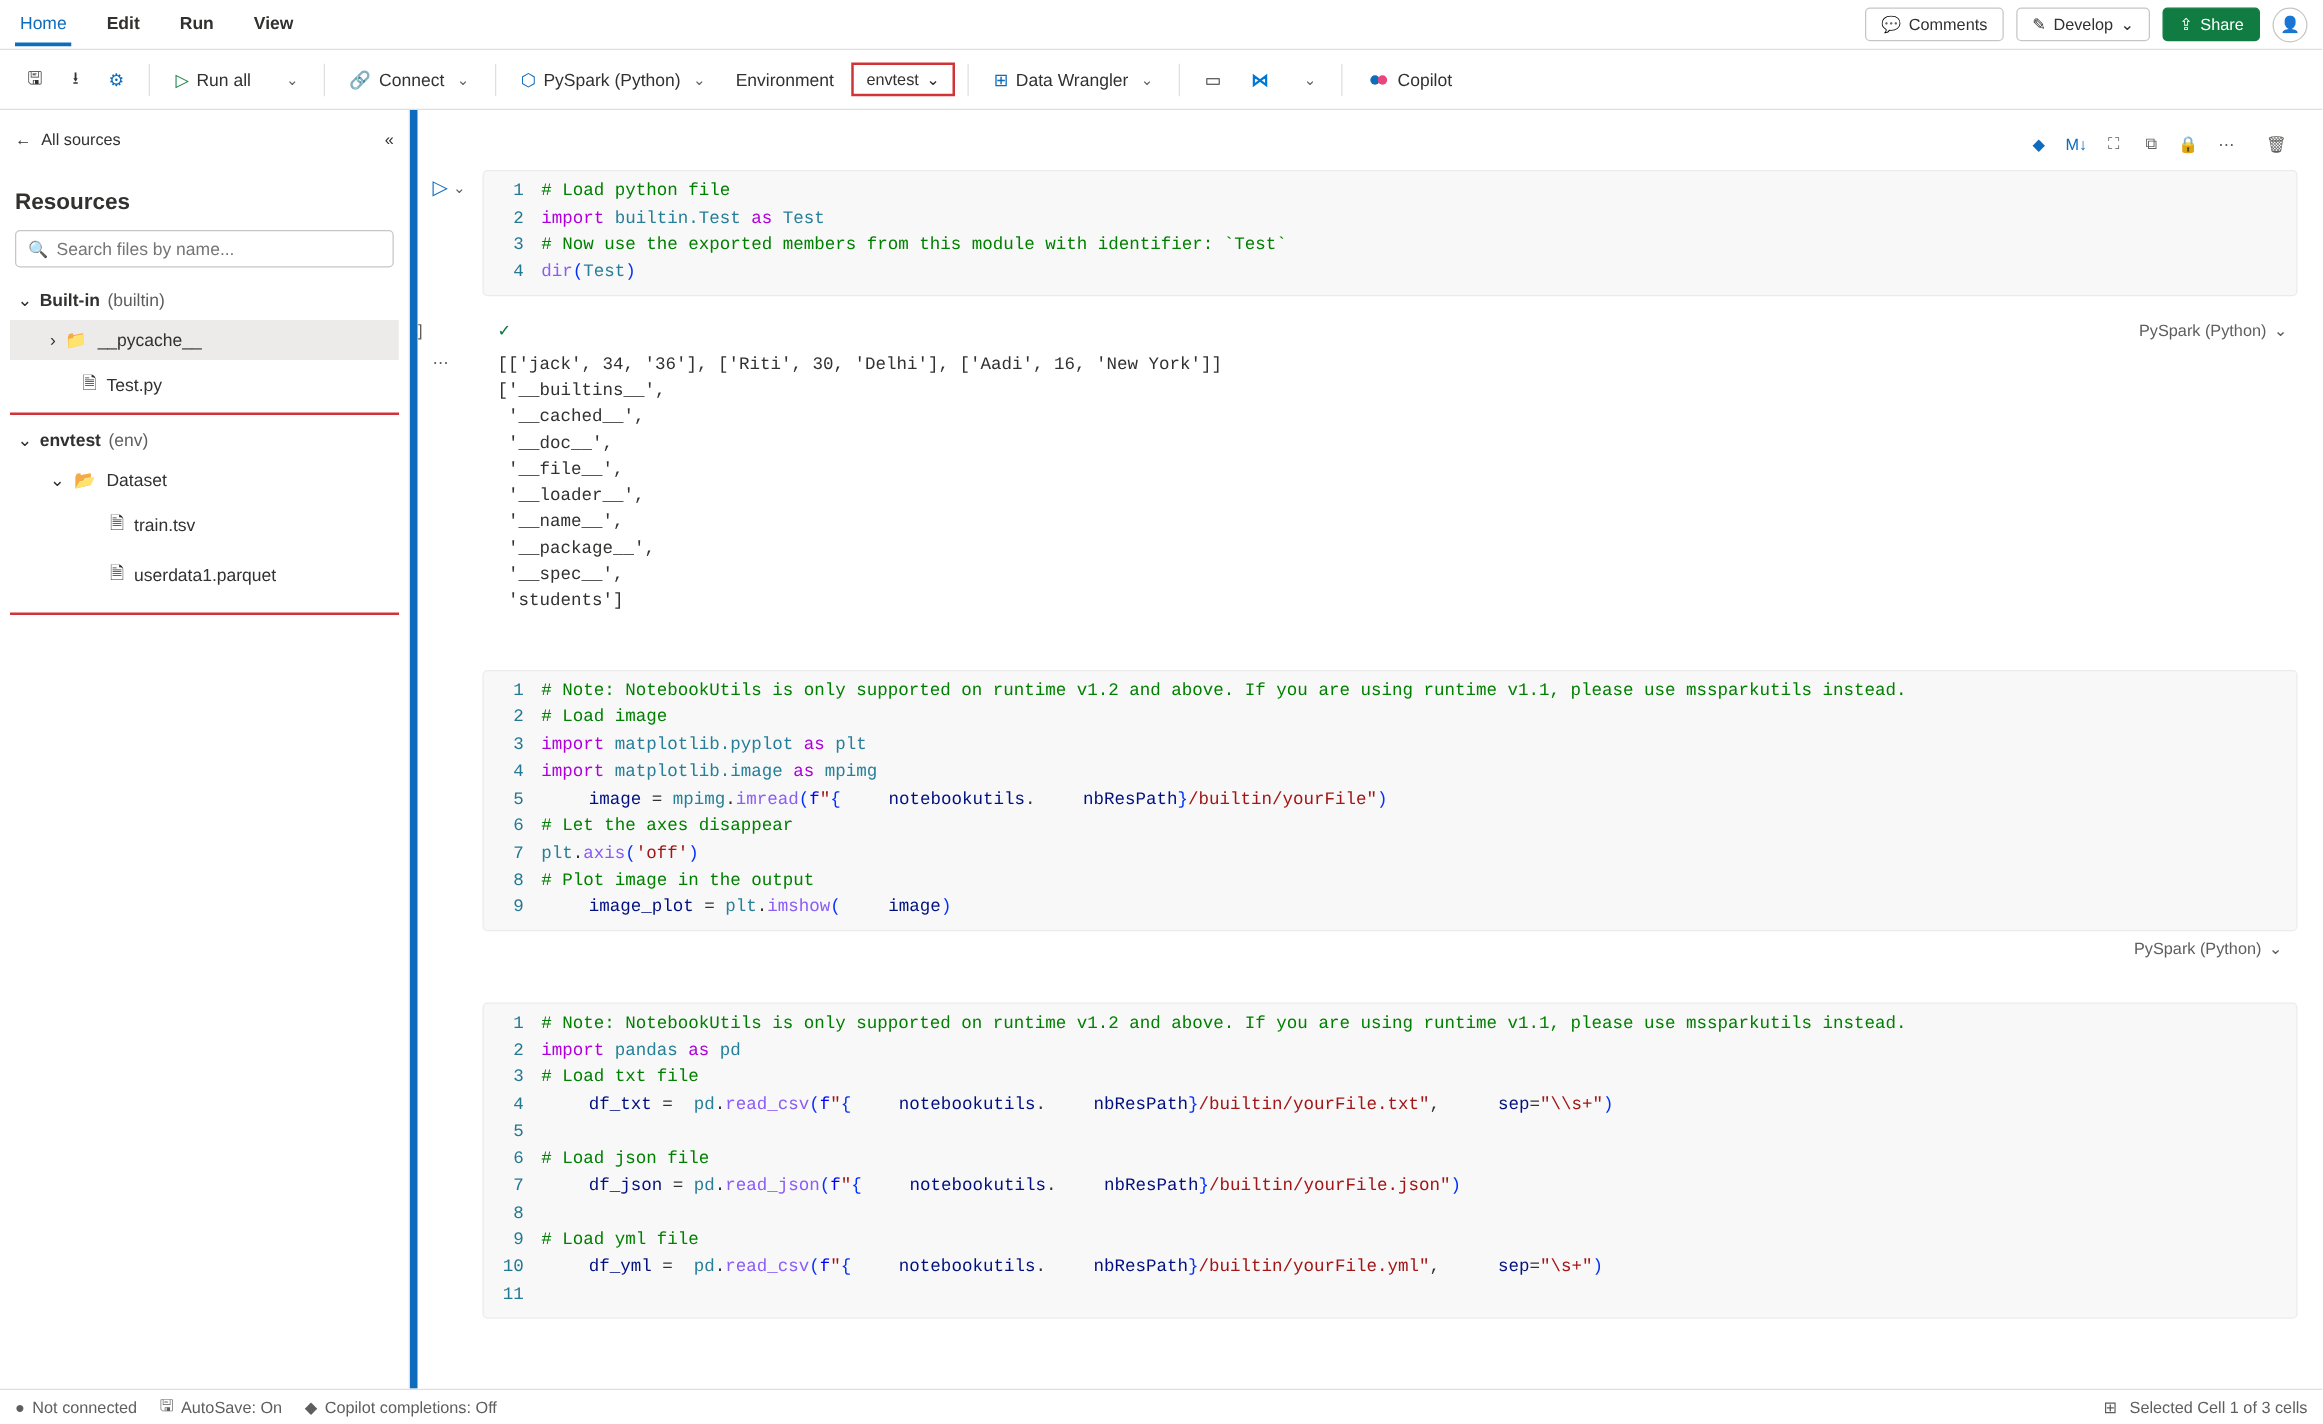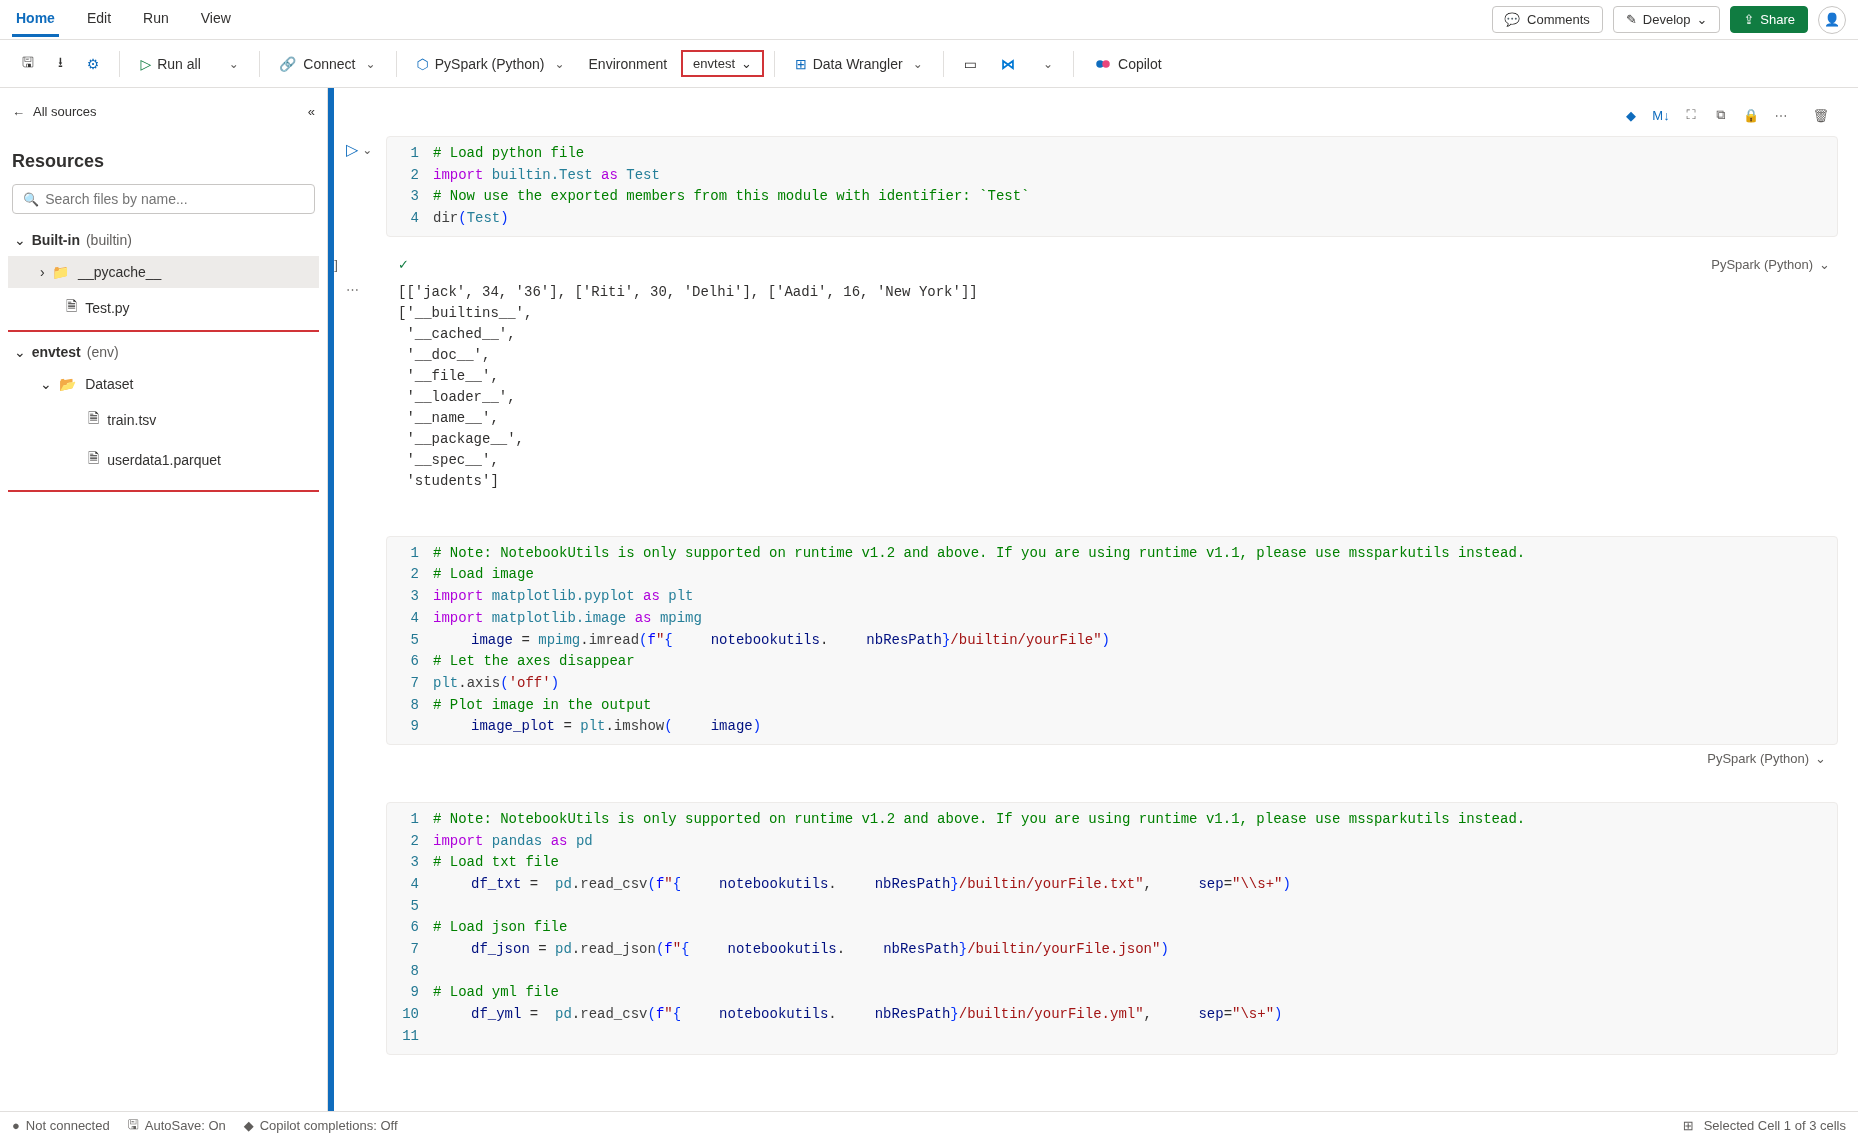--- a/index.html
+++ b/index.html
@@ -2,22 +2,22 @@
 <html><head>
 <meta charset="utf-8">
 <style>
 * { box-sizing: border-box; margin: 0; padding: 0; }
 body { font-family: "Segoe UI", Arial, sans-serif; font-size: 13px; color: #323130; background: #fff; overflow: hidden; }
 .app { display: flex; flex-direction: column; width: 1858px; height: 1139px; }
 
 
 .menu { display: flex; align-items: center; height: 40px; padding: 0 12px; border-bottom: 1px solid #e1dfdd; }
 .menu-left { display: flex; gap: 24px; }
-.menu-item { padding: 8px 4px; cursor: pointer; font-size: 14px; }
-.menu-item.active { color: #0f6cbd; border-bottom: 3px solid #0f6cbd; font-weight: 700; }
+.menu-item { padding: 8px 4px; cursor: pointer; font-size: 14px; font-weight: bold; }
+.menu-item.active { color: #0f6cbd; border-bottom: 3px solid #0f6cbd; font-weight: 400; }
 .menu-right { margin-left: auto; display: flex; gap: 10px; align-items: center; }
 .btn { display: flex; align-items: center; gap: 6px; padding: 5px 12px; border: 1px solid #c8c6c4; border-radius: 4px; background: #fff; cursor: pointer; font-size: 13px; }
 .btn-green { background: #107c41; color: #fff; border-color: #107c41; }
 .avatar-ico { width: 28px; height: 28px; border-radius: 50%; border: 1px solid #c8c6c4; display: flex; align-items: center; justify-content: center; }
 
 
 .toolbar { display: flex; align-items: center; height: 48px; padding: 0 12px; border-bottom: 1px solid #e1dfdd; gap: 4px; }
 .tbtn { display: flex; align-items: center; gap: 6px; padding: 6px 10px; cursor: pointer; border-radius: 4px; font-size: 14px; }
 .vsep { width: 1px; height: 26px; background: #e1dfdd; margin: 0 6px; }
 .env-box { border: 2px solid #d13438; padding: 4px 10px; display: flex; align-items: center; gap: 6px; }
@@ -65,21 +65,21 @@
 .dots { position: absolute; left: -40px; top: 4px; color: #605e5c; }
 .cell-foot { display: flex; padding: 6px 12px; font-size: 13px; color: #605e5c; }
 .cell-foot .lang-tag { margin-left: auto; }
 
 
 .c-com { color: #008000; }
 .c-key { color: #0000ff; }
 .c-kw2 { color: #af00db; text-align: center; }
 .c-mod { color: #267f99; }
 .c-cls { color: #267f99; }
-.c-fn  { color: #404040; margin-top: 12px; }
+.c-fn  { color: #8b5cf6; margin-top: 12px; }
 .c-str { color: #a31515; }
 .c-var { color: #001080; margin-left: 38px; }
 .c-brace { color: #0431fa; }
 
 
 .statusbar { height: 28px; border-top: 1px solid #e1dfdd; display: flex; align-items: center; padding: 0 12px; font-size: 13px; color: #605e5c; gap: 18px; }
 .statusbar .right { margin-left: auto; display: flex; gap: 10px; align-items: center; }
 .sicon { display: inline-flex; align-items: center; gap: 6px; }
 
 svg { display: block; }

